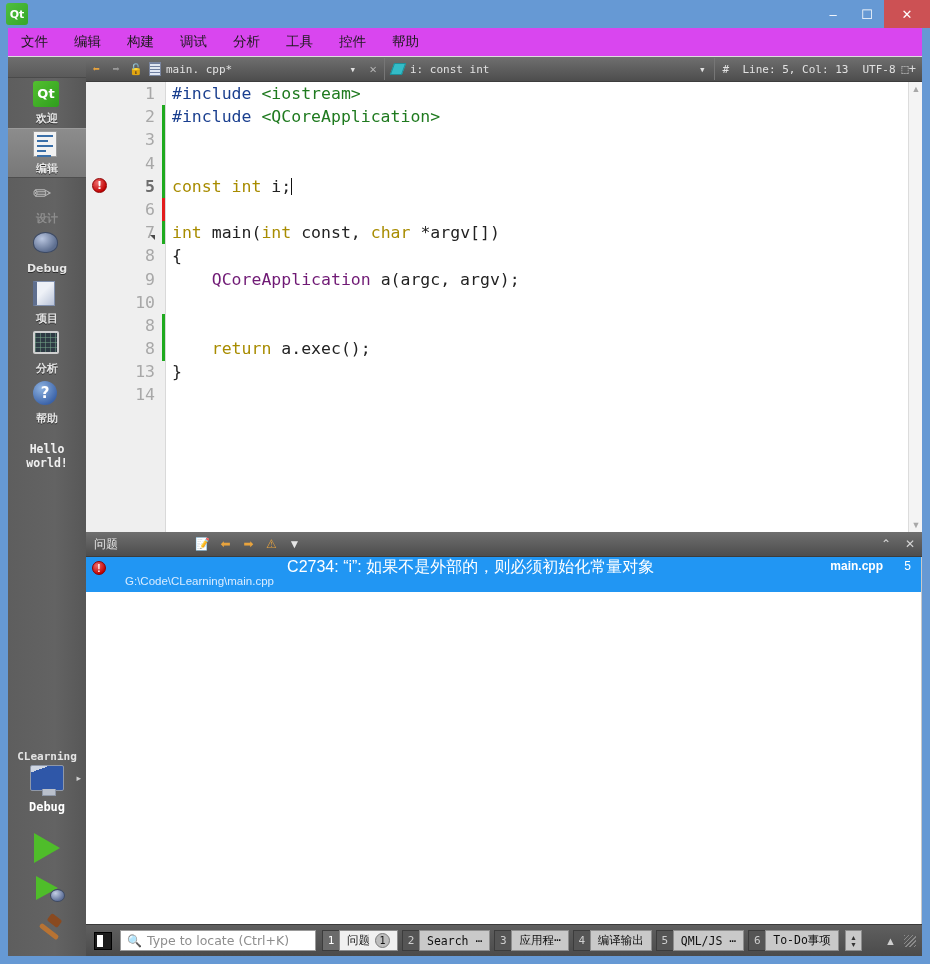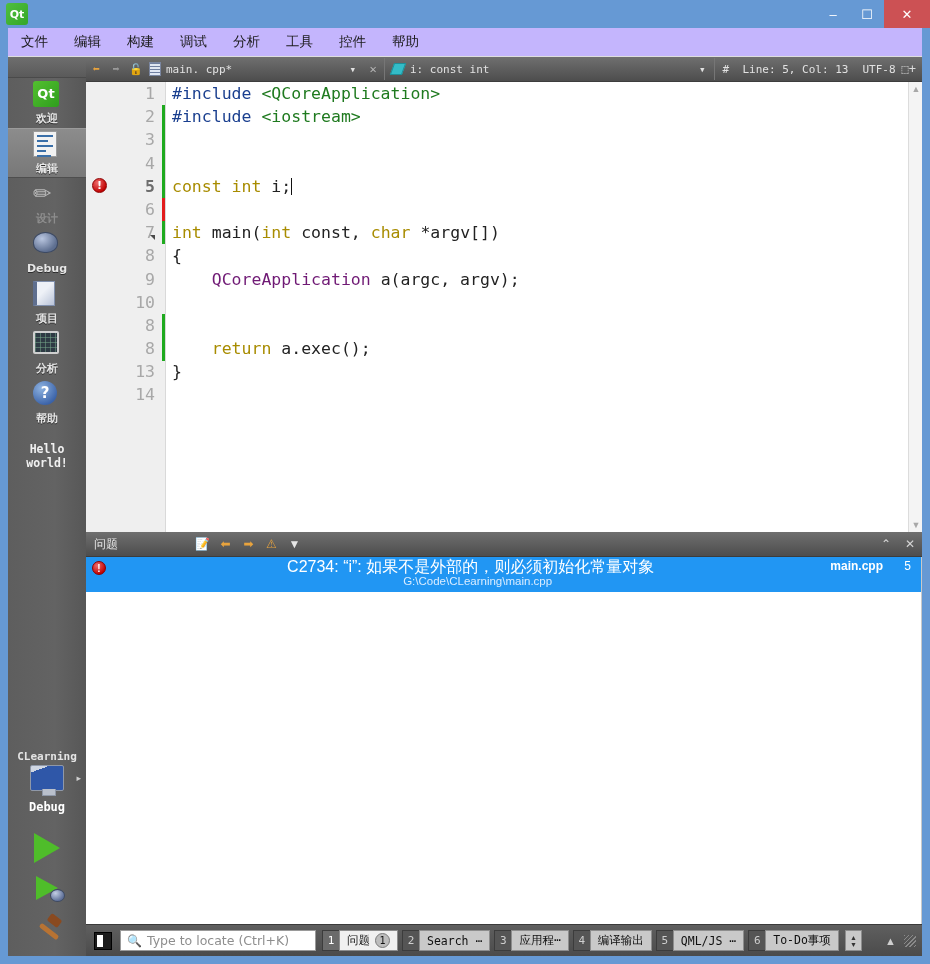--- a/index.html
+++ b/index.html
@@ -37,21 +37,21 @@
   .wbtns { position: absolute; right: 0; top: 0; height: 28px; display: flex; }
   .wbtn {
     width: 34px; height: 28px; display: flex; align-items: center; justify-content: center;
     color: #fff; font-size: 13px;
   }
   .wbtn.close { width: 46px; background: #cc5154; }
 
   
   .menubar {
     position: absolute; left: 8px; top: 28px; width: 914px; height: 29px;
-    background: #c4b5fd;
+    background: #d946ef;
     display: flex; align-items: center;
     border-bottom: 1px solid #dedede;
   }
   .menuitem {
     padding: 2px 13px; font-size: 13.5px; color: #1a1a1a;
     font-family: "DejaVu Sans", "Liberation Sans", sans-serif;
   }
 
   
   .modebar {
@@ -279,21 +279,21 @@
     display:flex; align-items:flex-start;
   }
   .is-ericon {
     width:14px;height:14px;border-radius:50%; margin: 2px 5px 0 6px; flex:0 0 14px;
     background: radial-gradient(circle at 35% 30%, #ef6b6b, #c00000 75%);
     border:1px solid #8e0000; color:#fff; font-size:10px; font-weight:bold;
     display:flex;align-items:center;justify-content:center;
   }
   .is-texts { flex:1; }
   .is-msg { font-size:16px; font-family:Liberation Sans, sans-serif; line-height:15px;text-align:center; }
-  .is-path { font-size:11.5px; color:#d9ecff; line-height:15px; padding-left:14px;text-align:center; }
+  .is-path { font-size:11.5px; color:#d9ecff; line-height:15px; padding-left:14px; }
   .is-file { font-size:12px; padding-right:12px; font-weight:bold; font-family:"Liberation Sans",sans-serif;}
   .is-line { width:26px; text-align:right; padding-right:10px; font-size:12px; }
 
   
   .bottombar {
     position:absolute; left:86px; top:924px; width:836px; height:32px;
     background: linear-gradient(to bottom,#5f5f5f,#4b4b4b);
     display:flex; align-items:center; padding-left:4px;
     border-top:1px solid #3b3b3b;
   }
@@ -497,22 +497,22 @@
         <div class="ln">8</div>
         <div class="ln">9</div>
         <div class="ln">10</div>
         <div class="ln">8</div>
         <div class="ln">8</div>
         <div class="ln">13</div>
         <div class="ln">14</div>
       </div>
 
       <div class="codelines">
+        <div class="ln"><span class="tk-pre">#include </span><span class="tk-str">&lt;iostream&gt;</span></div>
         <div class="ln"><span class="tk-pre">#include </span><span class="tk-str">&lt;QCoreApplication&gt;</span></div>
-        <div class="ln"><span class="tk-pre">#include </span><span class="tk-str">&lt;iostream&gt;</span></div>
         <div class="ln">&nbsp;</div>
         <div class="ln">&nbsp;</div>
         <div class="ln"><span class="tk-kw">const</span><span class="tk-kw"> int</span><span class="tk-pl"> i;</span><span class="caret"></span></div>
         <div class="ln">&nbsp;</div>
         <div class="ln"><span class="tk-kw">int</span><span class="tk-pl"> main(</span><span class="tk-kw">int</span><span class="tk-pl"> const, </span><span class="tk-kw">char</span><span class="tk-pl"> *argv[])</span></div>
         <div class="ln"><span class="tk-pl">{</span></div>
         <div class="ln">&nbsp;&nbsp;&nbsp;&nbsp;<span class="tk-type">QCoreApplication</span><span class="tk-pl"> a(argc, argv);</span></div>
         <div class="ln">&nbsp;</div>
         <div class="ln">&nbsp;</div>
         <div class="ln">&nbsp;&nbsp;&nbsp;&nbsp;<span class="tk-kw">return</span><span class="tk-pl"> a.exec();</span></div>

